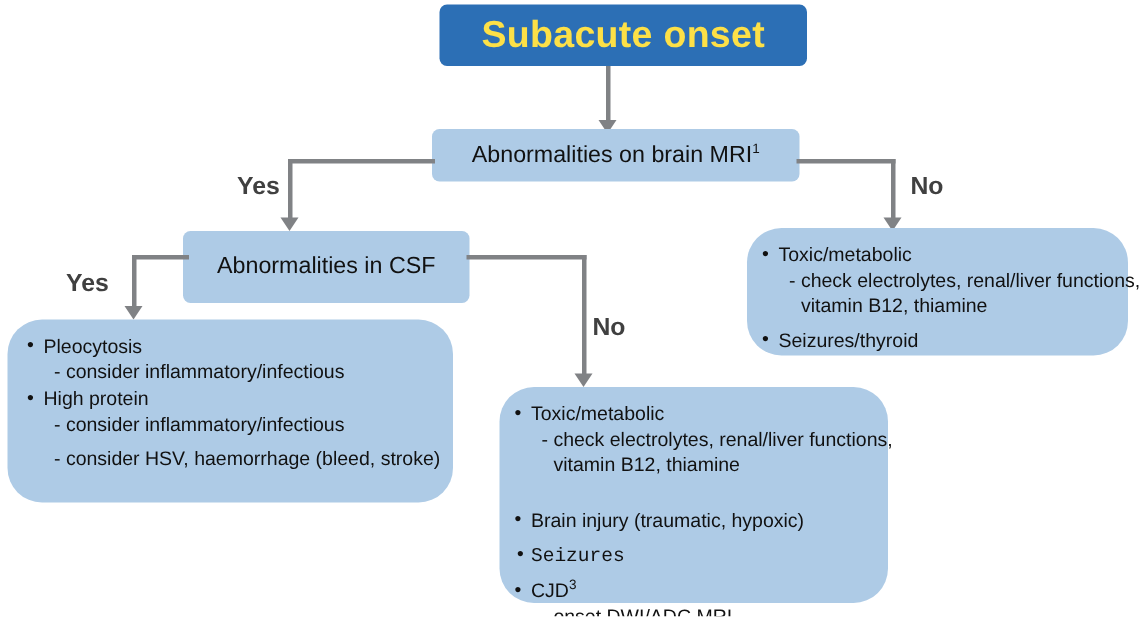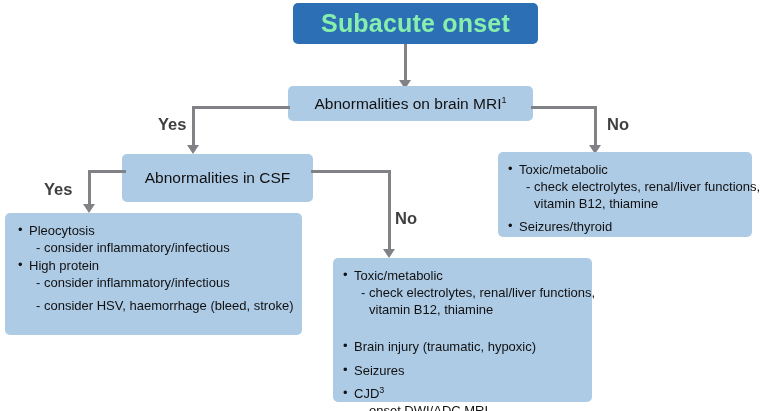--- a/index.html
+++ b/index.html
@@ -20,40 +20,41 @@
 
   
   .node {
     position: absolute;
     box-sizing: border-box;
     border-radius: 5px;
     color: #111111;
   }
   .node.header {
     background: #2C6FB5;
-    color: #86efac;
+    color: #fde047;
     font-weight: bold;
     font-size: 25px;
     letter-spacing: .2px;
     display: flex;
     align-items: center;
     justify-content: center;
   }
   .node.decision {
     background: #AECBE6;
     font-size: 15.5px;
     display: flex;
     align-items: center;
     justify-content: center;
   }
   .node.listbox {
     background: #AECBE6;
     font-size: 13px;
     line-height: 1.32;
     padding: 9px 10px 9px 9px;
+    border-radius: 23px;
   }
 
   
   ul.blist {
     list-style: none;
     margin: 0;
     padding: 0;
   }
   ul.blist > li {
     margin: 0 0 1px 0;
@@ -171,21 +172,21 @@
   <div class="node listbox" style="left:333px; top:258px; width:259px; height:144px;">
     <ul class="blist">
       <li>
         <div class="bullet-line">Toxic/metabolic</div>
         <div class="sub-line">- check electrolytes, renal/liver functions,</div>
         <div class="sub-line cont">vitamin B12, thiamine</div>
       </li>
       <li style="margin-top:20px;">
         <div class="bullet-line">Brain injury (traumatic, hypoxic)</div>
       </li>
-      <li style="margin-top:6px;">
+      <li style="margin-top:6px;font-family:Liberation Mono, monospace;">
         <div class="bullet-line">Seizures</div>
       </li>
       <li style="margin-top:6px;">
         <div class="bullet-line">
           <span>CJD</span><sup>3</sup>
         </div>
         <div class="sub-line">- onset DWI/ADC MRI</div>
         <div class="sub-line">- consider CSF t-tau, NSE, and 14-3-3</div>
       </li>
     </ul>

